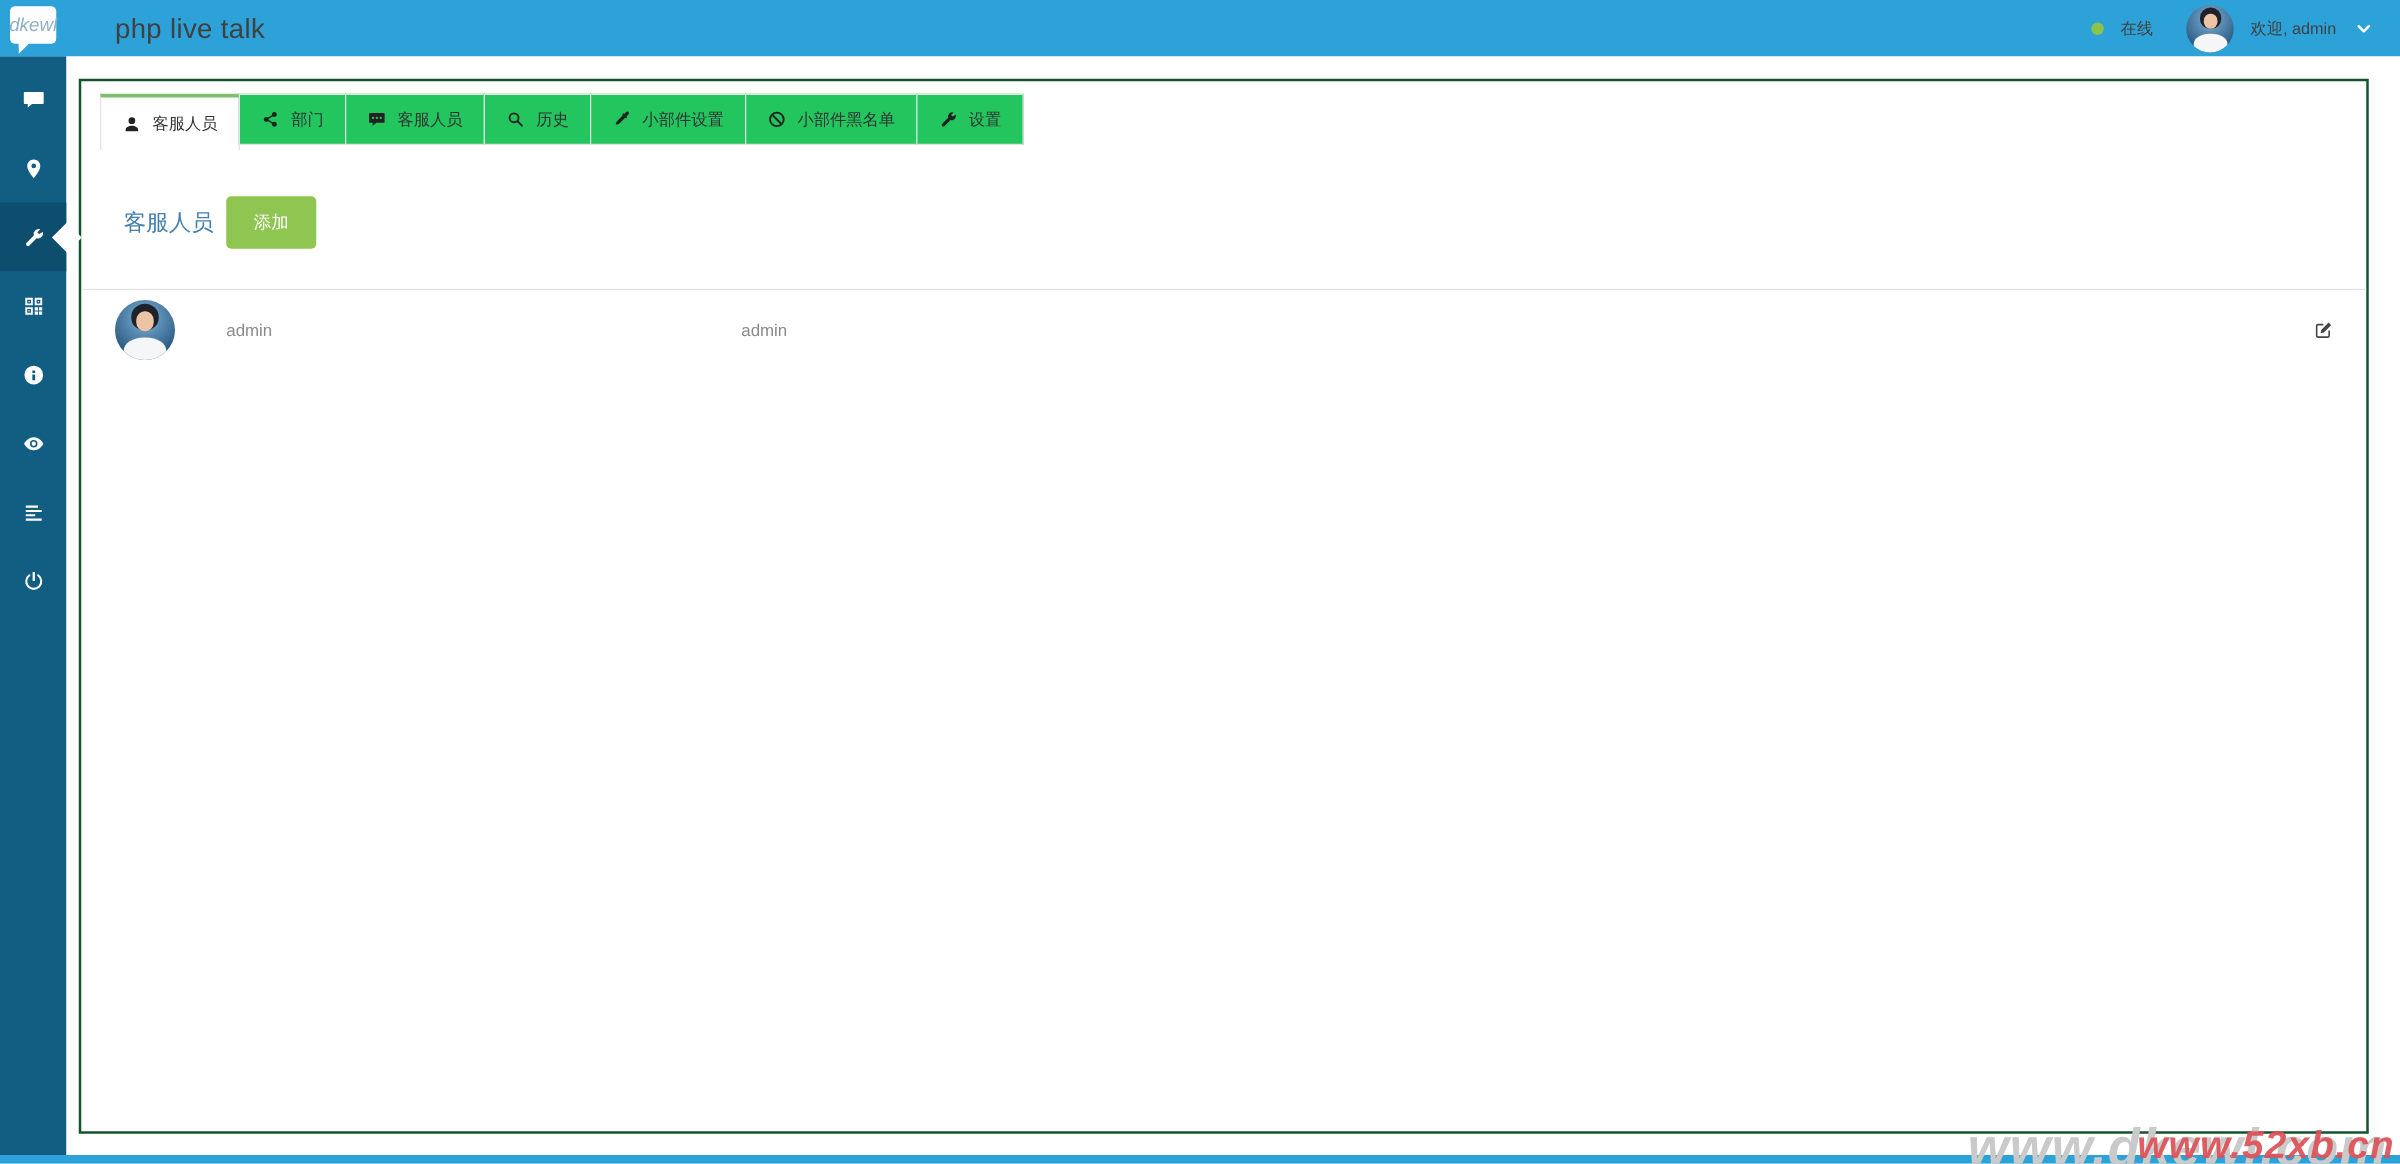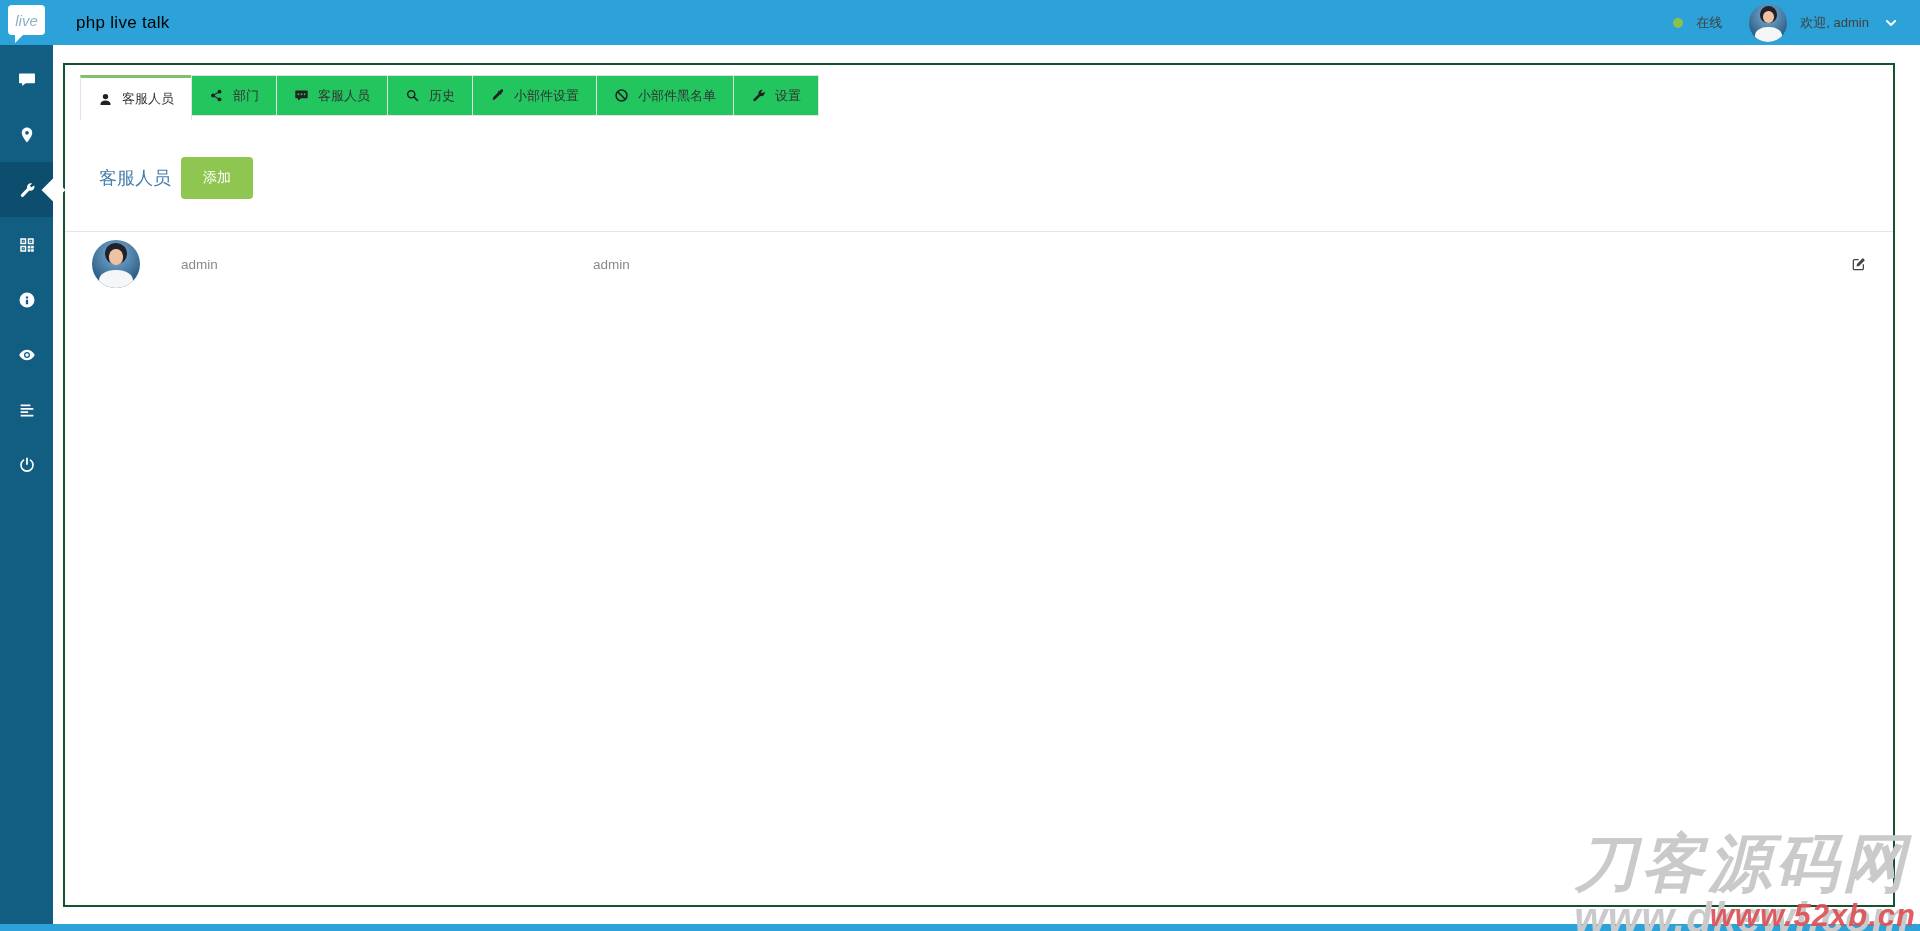--- a/index.html
+++ b/index.html
@@ -8,21 +8,21 @@
     font-family:"Liberation Sans","DejaVu Sans",sans-serif;
     -webkit-font-smoothing:antialiased;
   }
   .ico{width:1em;height:1em;fill:currentColor;display:block;}
 
   
   .header{position:absolute;top:0;left:0;right:0;height:45px;background:var(--header-bar,#2da2d8);display:flex;align-items:center;z-index:20;}
   .logo{position:relative;width:37px;height:30px;margin:0 0 5px 8px;background:#fff;border-radius:4px;display:flex;align-items:center;justify-content:center;flex:0 0 auto;}
   .logo:after{content:"";position:absolute;left:7px;bottom:-8px;border:5px solid transparent;border-top-color:#fff;border-left-color:#fff;}
   .logo-text{font-style:italic;color:#8fb0c4;font-size:15px;line-height:1;}
-  .app-title{color:#000000;font-size:17px;margin-left:31px;font-weight:400;letter-spacing:.3px;}
+  .app-title{color:#404040;font-size:22px;margin-left:47px;font-weight:400;letter-spacing:.3px;}
   .header-right{margin-left:auto;display:flex;align-items:center;padding-right:22px;color:#404040;}
   .status-dot{width:10px;height:10px;border-radius:50%;background:var(--status-dot,#8bc34a);}
   .status-label{font-size:13px;margin:0 27px 0 13px;}
   .welcome{font-size:13px;margin-left:13px;}
   .chev{margin-left:15px;width:14px;height:14px;color:#fff;}
 
   
   .avatar-pic{position:relative;border-radius:50%;overflow:hidden;background:radial-gradient(circle at 50% 30%,#7fb3d8,#2a5a82 75%);flex:0 0 auto;}
   .avatar-pic .hair{position:absolute;top:7%;left:27%;width:46%;height:44%;background:#20222b;border-radius:50% 50% 46% 46%;}
   .avatar-pic .face{position:absolute;top:19%;left:35%;width:30%;height:33%;background:#eec3a3;border-radius:46%;}
@@ -62,21 +62,21 @@
   .watermark{position:absolute;right:10px;bottom:-8px;z-index:50;font-style:italic;font-weight:bold;color:var(--watermark-gray,#cacaca);line-height:1;pointer-events:none;}
   .wm-line1{font-size:63px;letter-spacing:4px;}
   .wm-line2{font-size:42px;letter-spacing:1px;margin-top:2px;}
   .wm-overlay{position:absolute;right:-6px;bottom:8px;font-size:31px;color:var(--watermark-red,#dd5156);opacity:.92;letter-spacing:1px;}
 </style>
 <title>php live talk</title></head>
 <body style="--header-bar: #2da2d8; --sidebar-bg: #125d82; --sidebar-active-bg: #0d4d6d; --active-tab-indicator: #7fc06f; --add-button: #8fc652; --heading-text: #447fae; --status-dot: #8bc34a; --watermark-gray: #cacaca; --watermark-red: #dd5156;">
 
 <div class="header">
   <div class="logo">
-    <span class="logo-text">live</span>
+    <span class="logo-text">dkewl</span>
   </div>
   <div class="app-title">php live talk</div>
   <div class="header-right">
     <span class="status-dot"></span>
     <span class="status-label">在线</span>
     <div class="avatar-pic header-avatar">
       <div class="hair"></div>
         <div class="face"></div>
         <div class="body"></div>
     </div>
@@ -203,16 +203,15 @@
             <path d="M17.8 3.1l3.1 3.1-8.8 8.8-3.9.8.8-3.9 8.8-8.8z"></path>
           </svg>
         </button>
       </div>
     </div>
 </div>
 
 <div class="bottombar"></div>
 
 <div class="watermark">
-  <div class="wm-line1">刀客源码网</div>
   <div class="wm-line2">www.dkewl.com</div>
   <div class="wm-overlay">www.52xb.cn</div>
 </div>
 
 </body></html>

